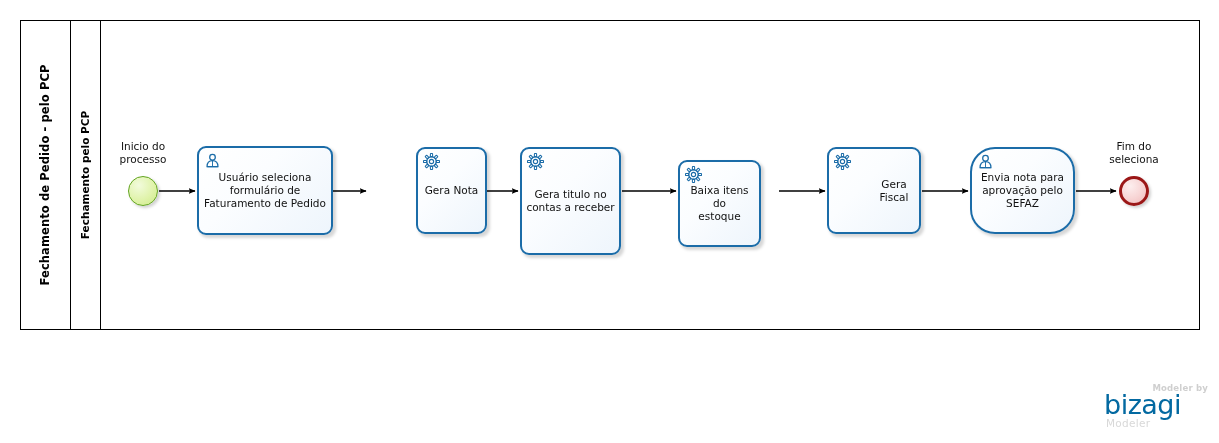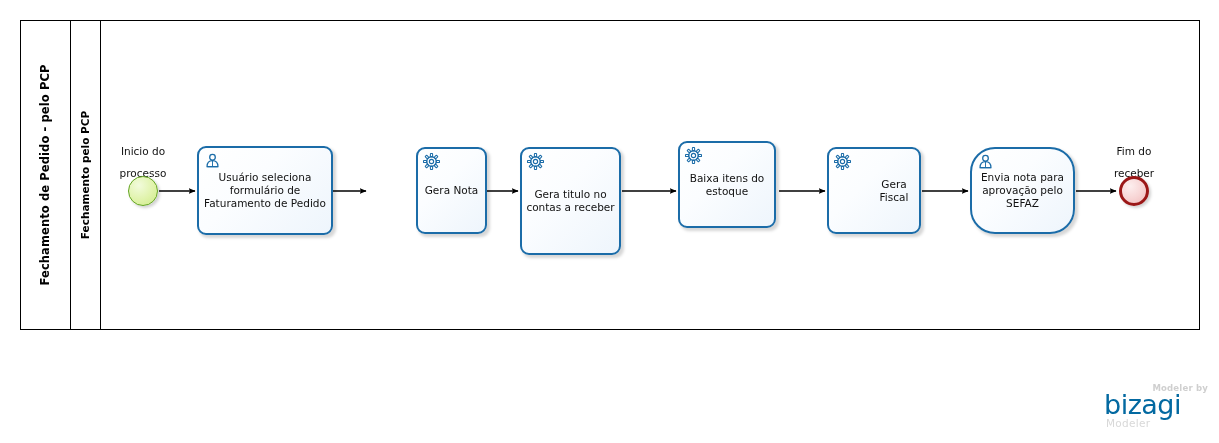--- a/index.html
+++ b/index.html
@@ -108,21 +108,21 @@
     width: 30px;
     height: 30px;
     border: 3.2px solid #9b1717;
     background: radial-gradient(circle at 35% 30%, #fdeeee 0%, #f7d4d4 55%, #f0baba 100%);
     box-shadow: 2px 2px 3px rgba(0,0,0,0.18);
   }
   .event-label {
     position: absolute;
     text-align: center;
     font-size: 10.5px;
-    line-height: 22px;
+    line-height: 13px;
     color: #111111;
     white-space: pre-line;
   }
 
   
   .task {
     position: absolute;
     box-sizing: border-box;
     border: 2px solid #1b6ca8;
     border-radius: 9px;
@@ -215,21 +215,21 @@
       <line x1="922" y1="191" x2="968" y2="191" stroke="#000000" stroke-width="1.5" marker-end="url(#arrowhead)"></line>
       <line x1="1076" y1="191" x2="1116" y2="191" stroke="#000000" stroke-width="1.5" marker-end="url(#arrowhead)"></line>
     </g>
 </svg>
 
 <div id="shapes">
     <div class="event-label" style="left: 96px; top: 140px; width: 94px;">Inicio do
 processo</div>
     <div class="event event-start" style="left: 128px; top: 176px;"></div>
     <div class="event-label" style="left: 1087px; top: 140px; width: 94px;">Fim do
-receber</div>
+seleciona</div>
     <div class="event event-end" style="left: 1119px; top: 176px;"></div>
     <div class="task" style="left: 197px; top: 146px; width: 136px; height: 89px;">
       <span class="task-icon"><svg viewBox="0 0 20 20" width="17" height="17">
           <circle cx="10" cy="6.2" r="3.3" fill="none" stroke="#1b6ca8" stroke-width="1.5"></circle>
           <path d="M3.6 17.2 C3.6 12.4 6.6 10.2 10 10.2 C13.4 10.2 16.4 12.4 16.4 17.2 Z" fill="none" stroke="#1b6ca8" stroke-width="1.5"></path>
           <path d="M10 10.4 L10 16.8" stroke="#1b6ca8" stroke-width="1.1"></path>
           <path d="M3.8 17.2 L16.2 17.2" stroke="#1b6ca8" stroke-width="1.5"></path>
         </svg></span>
       <span class="task-label">Usuário seleciona
 formulário de
@@ -259,21 +259,21 @@
           <rect x="8.7" y="0.6" width="2.6" height="3.8" rx="0.5" fill="none" stroke="#1b6ca8" stroke-width="1.2" transform="rotate(180 10 10)"></rect>
           <rect x="8.7" y="0.6" width="2.6" height="3.8" rx="0.5" fill="none" stroke="#1b6ca8" stroke-width="1.2" transform="rotate(225 10 10)"></rect>
           <rect x="8.7" y="0.6" width="2.6" height="3.8" rx="0.5" fill="none" stroke="#1b6ca8" stroke-width="1.2" transform="rotate(270 10 10)"></rect>
           <rect x="8.7" y="0.6" width="2.6" height="3.8" rx="0.5" fill="none" stroke="#1b6ca8" stroke-width="1.2" transform="rotate(315 10 10)"></rect>
           <circle cx="10" cy="10" r="5.6" fill="none" stroke="#1b6ca8" stroke-width="1.5"></circle>
           <circle cx="10" cy="10" r="2.5" fill="none" stroke="#1b6ca8" stroke-width="1.3"></circle>
         </svg></span>
       <span class="task-label">Gera titulo no
 contas a receber</span>
     </div>
-    <div class="task" style="left: 678px; top: 141px; width: 98px; height: 87px;">
+    <div class="task" style="left: 678px; top: 160px; width: 83px; height: 87px;">
       <span class="task-icon"><svg viewBox="0 0 20 20" width="17" height="17">
           <rect x="8.7" y="0.6" width="2.6" height="3.8" rx="0.5" fill="none" stroke="#1b6ca8" stroke-width="1.2" transform="rotate(0 10 10)"></rect>
           <rect x="8.7" y="0.6" width="2.6" height="3.8" rx="0.5" fill="none" stroke="#1b6ca8" stroke-width="1.2" transform="rotate(45 10 10)"></rect>
           <rect x="8.7" y="0.6" width="2.6" height="3.8" rx="0.5" fill="none" stroke="#1b6ca8" stroke-width="1.2" transform="rotate(90 10 10)"></rect>
           <rect x="8.7" y="0.6" width="2.6" height="3.8" rx="0.5" fill="none" stroke="#1b6ca8" stroke-width="1.2" transform="rotate(135 10 10)"></rect>
           <rect x="8.7" y="0.6" width="2.6" height="3.8" rx="0.5" fill="none" stroke="#1b6ca8" stroke-width="1.2" transform="rotate(180 10 10)"></rect>
           <rect x="8.7" y="0.6" width="2.6" height="3.8" rx="0.5" fill="none" stroke="#1b6ca8" stroke-width="1.2" transform="rotate(225 10 10)"></rect>
           <rect x="8.7" y="0.6" width="2.6" height="3.8" rx="0.5" fill="none" stroke="#1b6ca8" stroke-width="1.2" transform="rotate(270 10 10)"></rect>
           <rect x="8.7" y="0.6" width="2.6" height="3.8" rx="0.5" fill="none" stroke="#1b6ca8" stroke-width="1.2" transform="rotate(315 10 10)"></rect>
           <circle cx="10" cy="10" r="5.6" fill="none" stroke="#1b6ca8" stroke-width="1.5"></circle>

